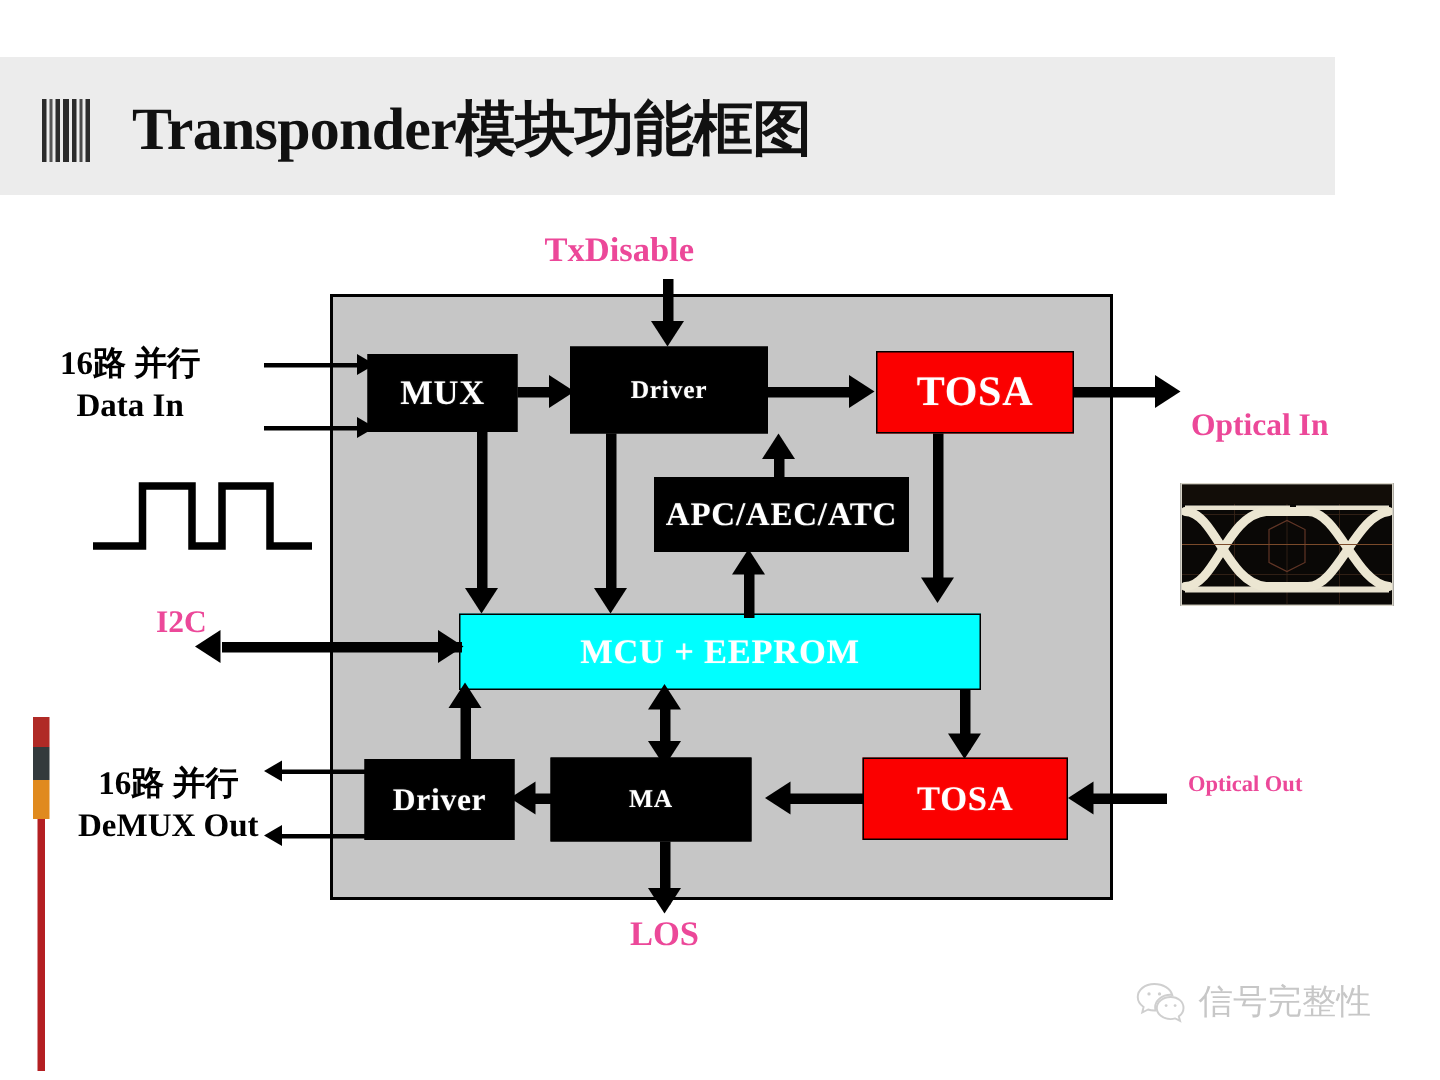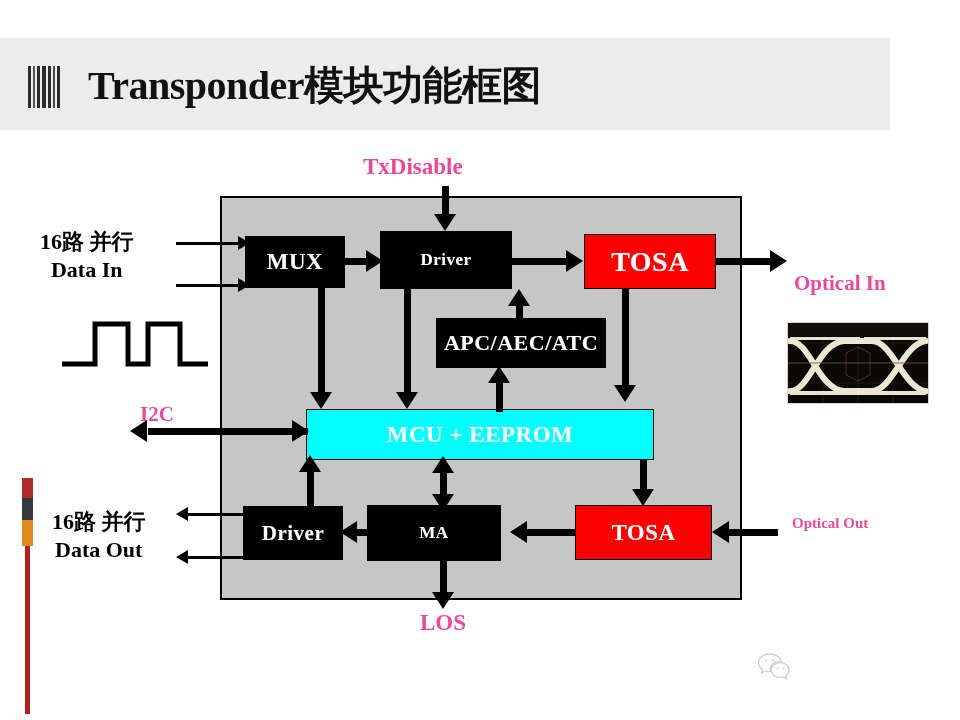--- a/index.html
+++ b/index.html
@@ -127,21 +127,21 @@
     position: absolute;
     color: #ec4899;
     font-weight: bold;
     font-family: Liberation Serif, serif;
     white-space: nowrap;
   }
   #lbl-txdisable { left: 363px; top: 154px; font-size: 23px; }
   #lbl-los       { left: 420px; top: 610px; font-size: 23px; }
   #lbl-optical-in  { left: 794px; top: 247px; font-size: 21px; margin-top: 24px; }
   #lbl-optical-out { left: 792px; top: 515px; font-size: 15px; }
-  #lbl-i2c       { left: 104px; top: 402px; font-size: 21px; margin-left: 36px; }
+  #lbl-i2c       { left: 104px; top: 402px; font-size: 21px; }
 
   .lbl-stack { position: absolute; text-align: center; color: #000; font-weight: bold; line-height: 1.25; }
   #lbl-datain  { left: 40px; top: 228px; font-size: 22px; }
   #lbl-dataout { left: 52px; top: 508px; font-size: 22px; }
 
   
   #square-wave { position: absolute; left: 60px; top: 318px; width: 150px; height: 50px; }
 
   
   #eye-diagram {
@@ -202,21 +202,21 @@
 <div class="lbl" id="lbl-optical-out">Optical Out</div>
 <div class="lbl" id="lbl-i2c">I2C</div>
 
 <div class="lbl-stack" id="lbl-datain">
   <div>16路 并行</div>
   <div>Data In</div>
 </div>
 
 <div class="lbl-stack" id="lbl-dataout">
   <div>16路 并行</div>
-  <div>Data Out</div>
+  <div>DeMUX Out</div>
 </div>
 
 <svg id="square-wave" viewBox="0 0 150 50">
   <polyline points="2,46 35,46 35,6 68,6 68,46 88,46 88,6 120,6 120,46 148,46" fill="none" stroke="#000000" stroke-width="5"></polyline>
 </svg>
 
 <div id="eye-diagram">
   <svg viewBox="0 0 140 80" width="140" height="80">
     <rect x="0" y="0" width="140" height="80" fill="#0a0806"></rect>
     <g stroke="#4a3020" stroke-width="0.5" opacity="0.8">
@@ -321,13 +321,14 @@
 
 <div id="watermark">
   <svg width="34" height="28" viewBox="0 0 34 28">
     <path d="M12.5,2 C6.2,2 1.5,6 1.5,10.7 c0,2.6 1.5,5 3.9,6.6 L4.5,21 l3.9,-2 c1.2,0.4 2.6,0.6 4.1,0.6 c0.3,0 0.6,0 0.9,0 c-0.2,-0.7 -0.3,-1.4 -0.3,-2.1 c0,-4.6 4.6,-8.3 10.3,-8.3 c0.4,0 0.7,0 1.1,0.1 C23.4,5.2 18.5,2 12.5,2 Z" fill="none" stroke="#a8a8a8" stroke-width="1.3"></path>
     <circle cx="9" cy="8.6" r="1.1" fill="#a8a8a8"></circle>
     <circle cx="16" cy="8.6" r="1.1" fill="#a8a8a8"></circle>
     <path d="M23.4,10.6 c-5.1,0 -9.2,3.3 -9.2,7.4 c0,4.1 4.1,7.4 9.2,7.4 c1.1,0 2.1,-0.15 3.1,-0.45 l3.2,1.65 l-0.8,-3 c1.9,-1.35 3.1,-3.3 3.1,-5.6 C32,13.9 28.5,10.6 23.4,10.6 Z" fill="none" stroke="#a8a8a8" stroke-width="1.3"></path>
     <circle cx="20.4" cy="16.4" r="0.95" fill="#a8a8a8"></circle>
     <circle cx="26.4" cy="16.4" r="0.95" fill="#a8a8a8"></circle>
   </svg>
+  <span id="watermark-text">信号完整性</span>
 </div>
 
 </body></html>

